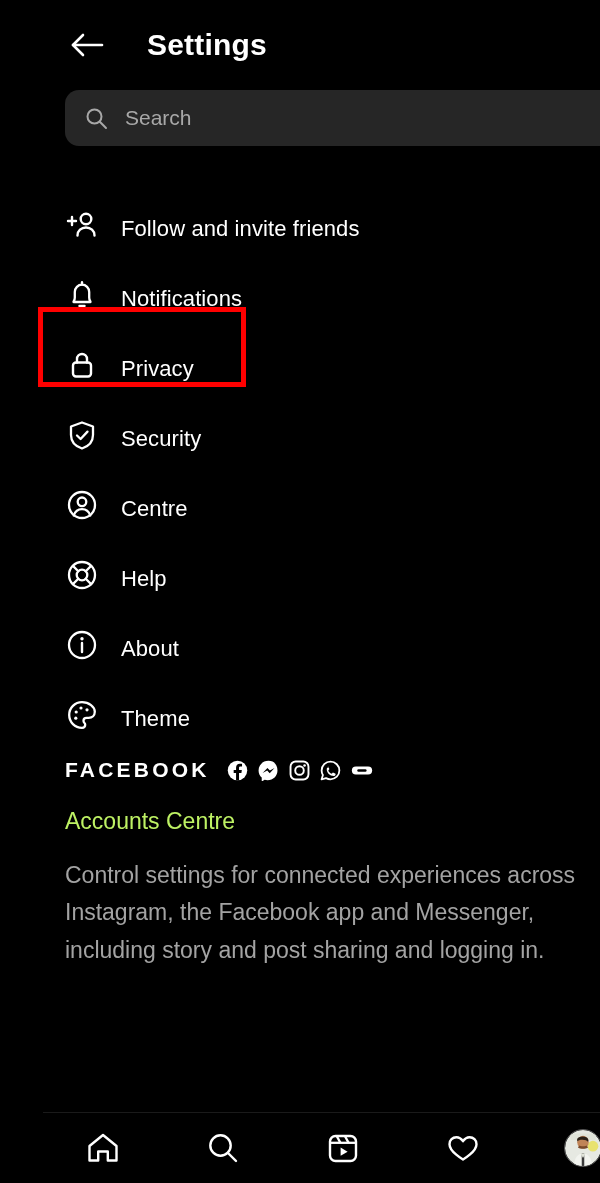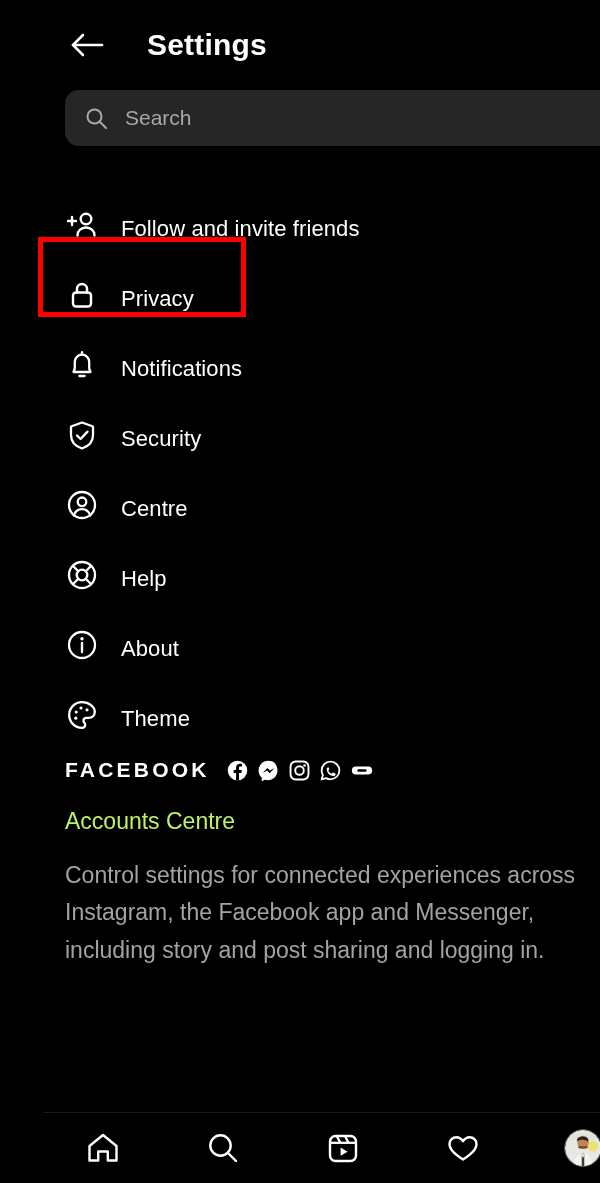--- a/index.html
+++ b/index.html
@@ -81,39 +81,39 @@
       <span class="menu-icon">
         <svg width="32" height="30" viewBox="0 0 32 30" fill="none">
           <circle cx="20" cy="9" r="5.3" stroke="#fff" stroke-width="2.4"></circle>
           <path d="M11.5 25.5 c0-4.7 3.8-8 8.5-8 s8.5 3.3 8.5 8" stroke="#fff" stroke-width="2.4" stroke-linecap="round"></path>
           <path d="M2 11 H10 M6 7 V15" stroke="#fff" stroke-width="2.4" stroke-linecap="round"></path>
         </svg>
       </span>
       <span class="menu-label">Follow and invite friends</span>
     </div>
 
-    <div class="menu-item highlighted">
-      <span class="menu-icon">
-        <svg width="28" height="32" viewBox="0 0 28 32" fill="none">
-          <rect x="5" y="13.5" width="18" height="14" rx="3" stroke="#fff" stroke-width="2.4"></rect>
-          <path d="M9 13.5 V10 c0-2.8 2.3-5 5-5 s5 2.2 5 5 v3.5" stroke="#fff" stroke-width="2.4" stroke-linecap="round"></path>
-        </svg>
-      </span>
-      <span class="menu-label">Privacy</span>
-    </div>
-
     <div class="menu-item">
       <span class="menu-icon">
         <svg width="30" height="32" viewBox="0 0 30 32" fill="none">
           <path d="M6.5 23 c0-1 1.3-1.7 1.3-4.5 V13 c0-4 3.2-7.3 7.2-7.3 s7.2 3.3 7.2 7.3 v5.5 c0 2.8 1.3 3.5 1.3 4.5 z" stroke="#fff" stroke-width="2.3" stroke-linejoin="round"></path>
           <path d="M12.4 27 h5.2" stroke="#fff" stroke-width="2.3" stroke-linecap="round"></path>
           <path d="M15 5.7 V3.2" stroke="#fff" stroke-width="2.3" stroke-linecap="round"></path>
         </svg>
       </span>
       <span class="menu-label">Notifications</span>
+    </div>
+
+    <div class="menu-item highlighted">
+      <span class="menu-icon">
+        <svg width="28" height="32" viewBox="0 0 28 32" fill="none">
+          <rect x="5" y="13.5" width="18" height="14" rx="3" stroke="#fff" stroke-width="2.4"></rect>
+          <path d="M9 13.5 V10 c0-2.8 2.3-5 5-5 s5 2.2 5 5 v3.5" stroke="#fff" stroke-width="2.4" stroke-linecap="round"></path>
+        </svg>
+      </span>
+      <span class="menu-label">Privacy</span>
     </div>
 
     <div class="menu-item">
       <span class="menu-icon">
         <svg width="30" height="32" viewBox="0 0 30 32" fill="none">
           <path d="M15 3.5 L26 7.5 v8.5 c0 7-5 11.5-11 13.5 c-6-2-11-6.5-11-13.5 V7.5 z" stroke="#fff" stroke-width="2.3" stroke-linejoin="round"></path>
           <path d="M10 16.5 L13.6 20 L20.5 12.6" stroke="#fff" stroke-width="2.3" stroke-linecap="round" stroke-linejoin="round"></path>
         </svg>
       </span>
       <span class="menu-label">Security</span>

